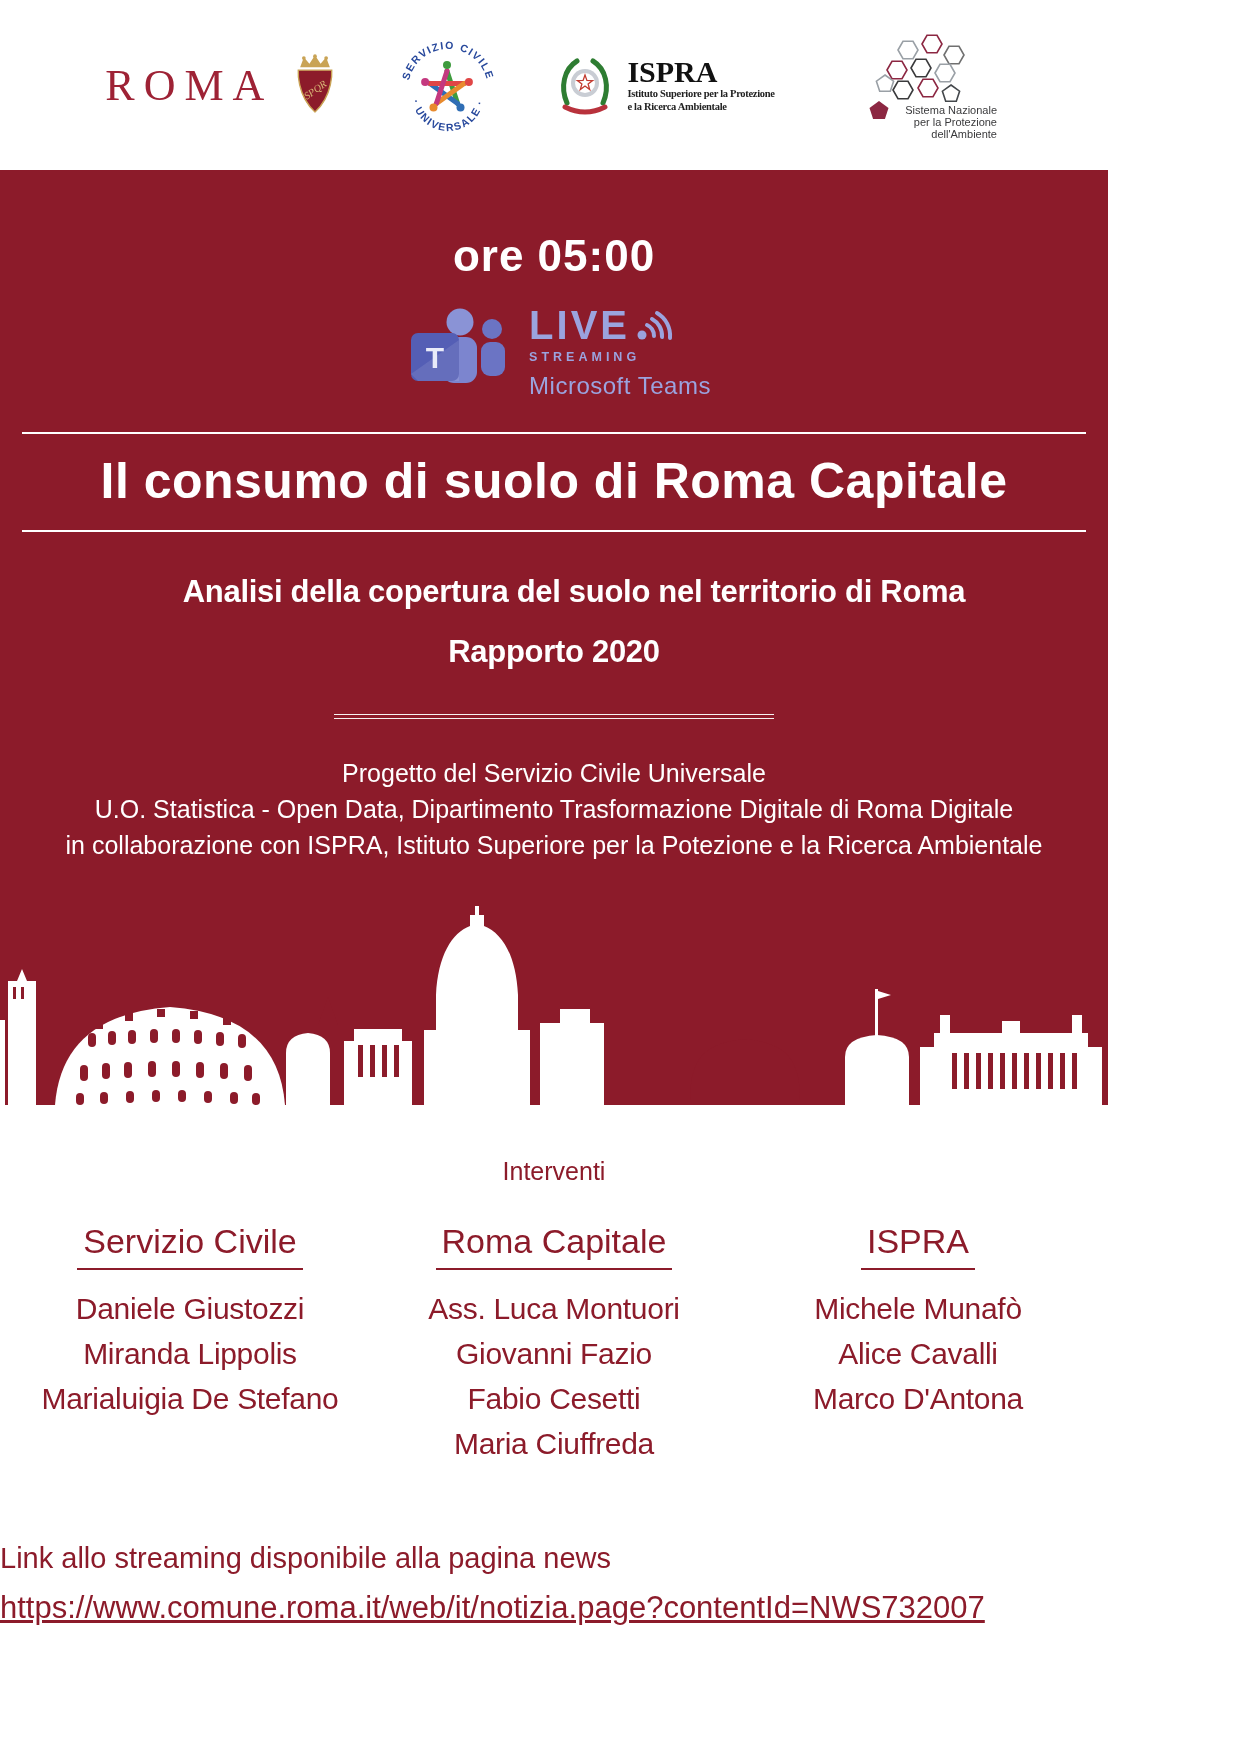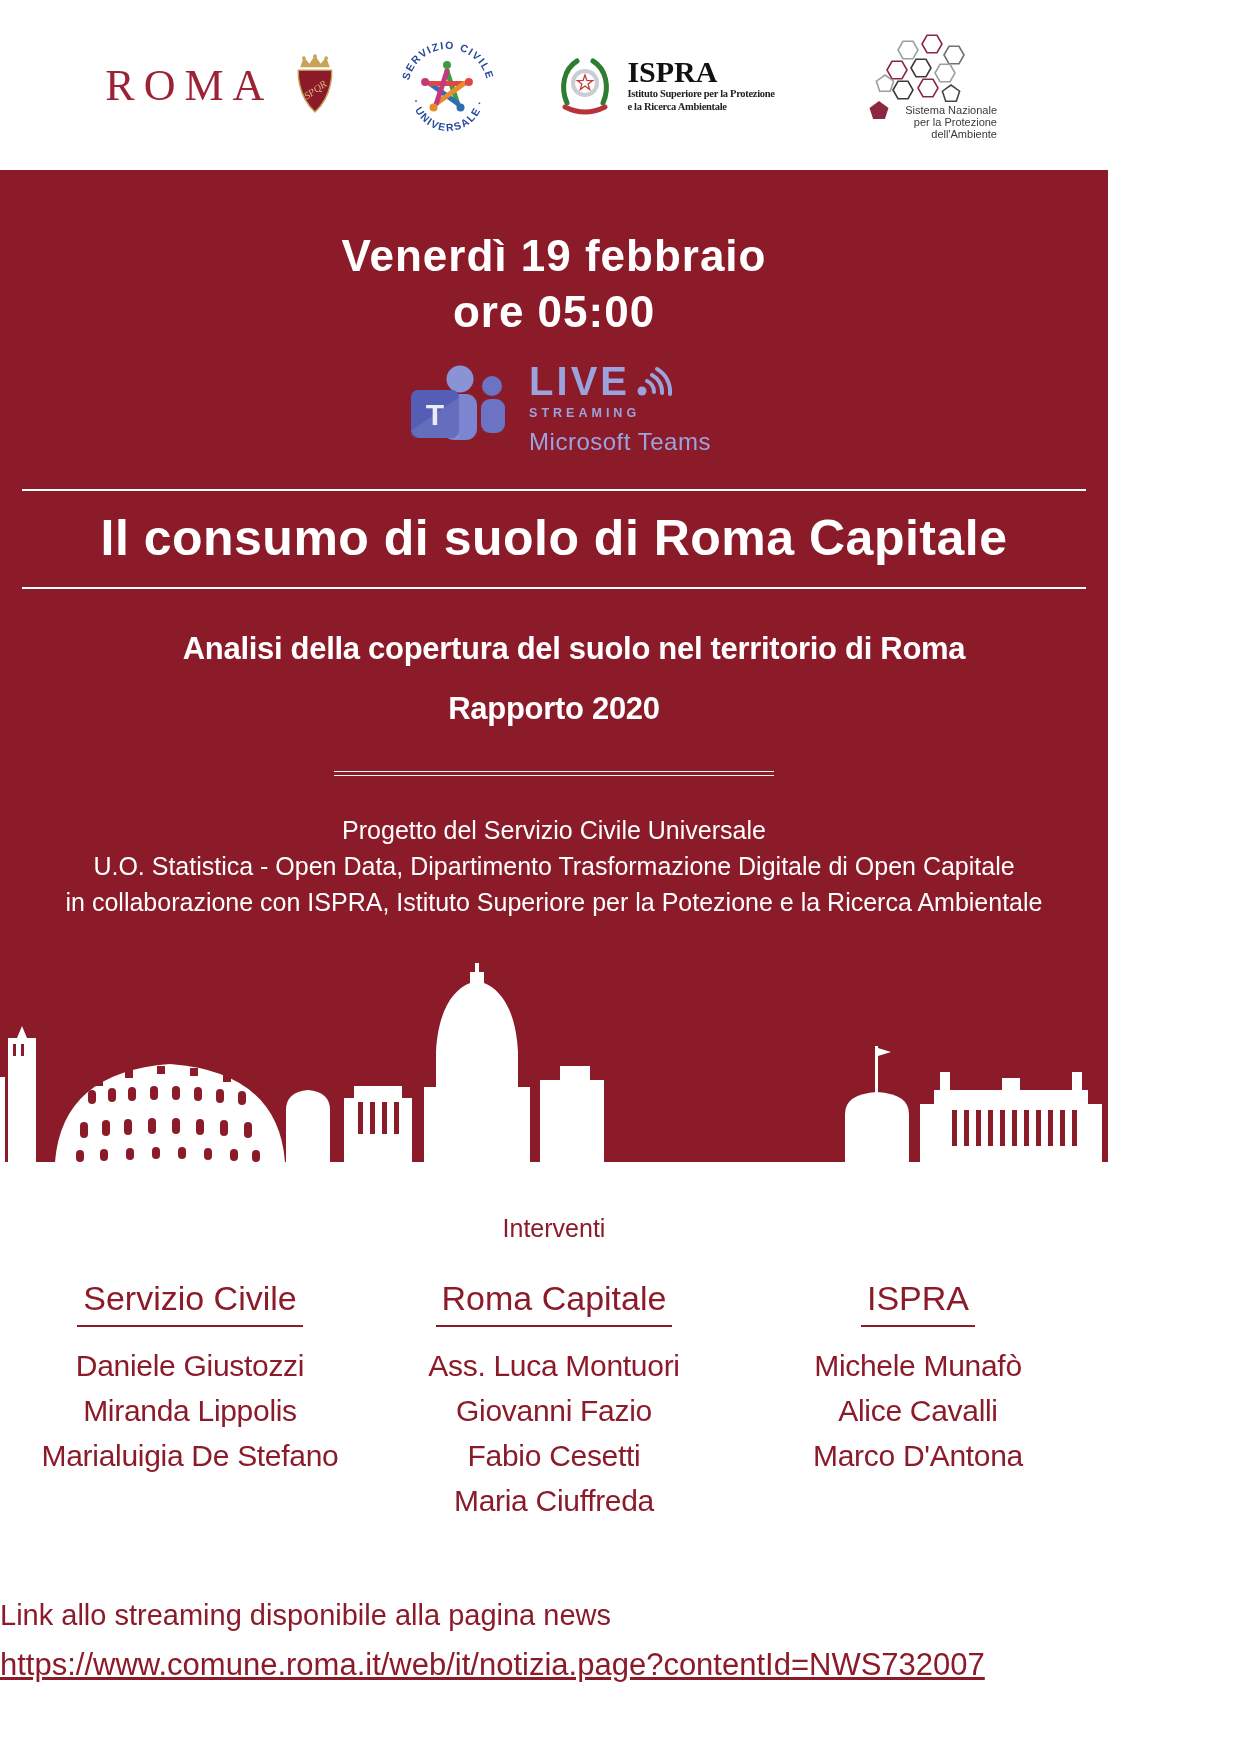--- a/index.html
+++ b/index.html
@@ -128,21 +128,20 @@
       <g font-size="11" fill="#3A3A3C" text-anchor="end">
         <text x="166" y="86">Sistema Nazionale</text>
         <text x="166" y="98">per la Protezione</text>
         <text x="166" y="110">dell'Ambiente</text>
       </g>
     </svg>
   </div>
 
   <div class="hero">
 
-    <div class="date-line">Venerdì 19 febbraio</div>
     <div class="date-line">ore 05:00</div>
 
     <div class="teams">
       <svg width="118" height="100" viewBox="0 0 118 100">
         <circle cx="95" cy="27" r="10" fill="#6B74C4"></circle>
         <rect x="84" y="40" width="24" height="34" rx="9" fill="#6B74C4"></rect>
         <circle cx="63" cy="20" r="13.5" fill="#8A93D6"></circle>
         <rect x="46" y="35" width="34" height="46" rx="11" fill="#7C85CF"></rect>
         <rect x="14" y="31" width="48" height="48" rx="7" fill="#545EB5"></rect>
         <path d="M14,72 L62,38 L62,79 L21,79 Z" fill="rgba(255,255,255,0.10)"></path>
@@ -168,21 +167,21 @@
     <div class="rule rule1"></div>
     <div class="title">Il consumo di suolo di Roma Capitale</div>
     <div class="rule rule2"></div>
 
     <div class="sub sub1">Analisi della copertura del suolo nel territorio di Roma</div>
     <div class="sub sub2">Rapporto 2020</div>
 
     <div class="shortrule"></div>
 
     <div class="proj proj1">Progetto del Servizio Civile Universale</div>
-    <div class="proj">U.O. Statistica - Open Data, Dipartimento Trasformazione Digitale di Open Capitale</div>
+    <div class="proj">U.O. Statistica - Open Data, Dipartimento Trasformazione Digitale di Roma Digitale</div>
     <div class="proj">in collaborazione con ISPRA, Istituto Superiore per la Potezione e la Ricerca Ambientale</div>
 
     <svg class="skyline" width="1240" height="230" viewBox="0 0 1240 230">
       <g fill="#8C1B2A">
         <rect x="0" y="-2" width="1240" height="132"></rect>
         <path d="M300,128 L300,185 L318,185 L318,150 L328,122 L338,150 L338,196 L358,196 L358,158 L372,158 L372,128 L380,128 L380,158 L410,158 L410,200 L432,200 L432,162 L446,132 L460,162 L460,205 L490,205 L490,128 Z"></path>
         <rect x="500" y="128" width="6" height="84"></rect>
         <rect x="516" y="128" width="6" height="84"></rect>
         <rect x="532" y="128" width="6" height="84"></rect>
         <path d="M615,128 L615,178 L638,178 L638,202 L660,202 L660,218 L688,218 L688,128 Z"></path>

